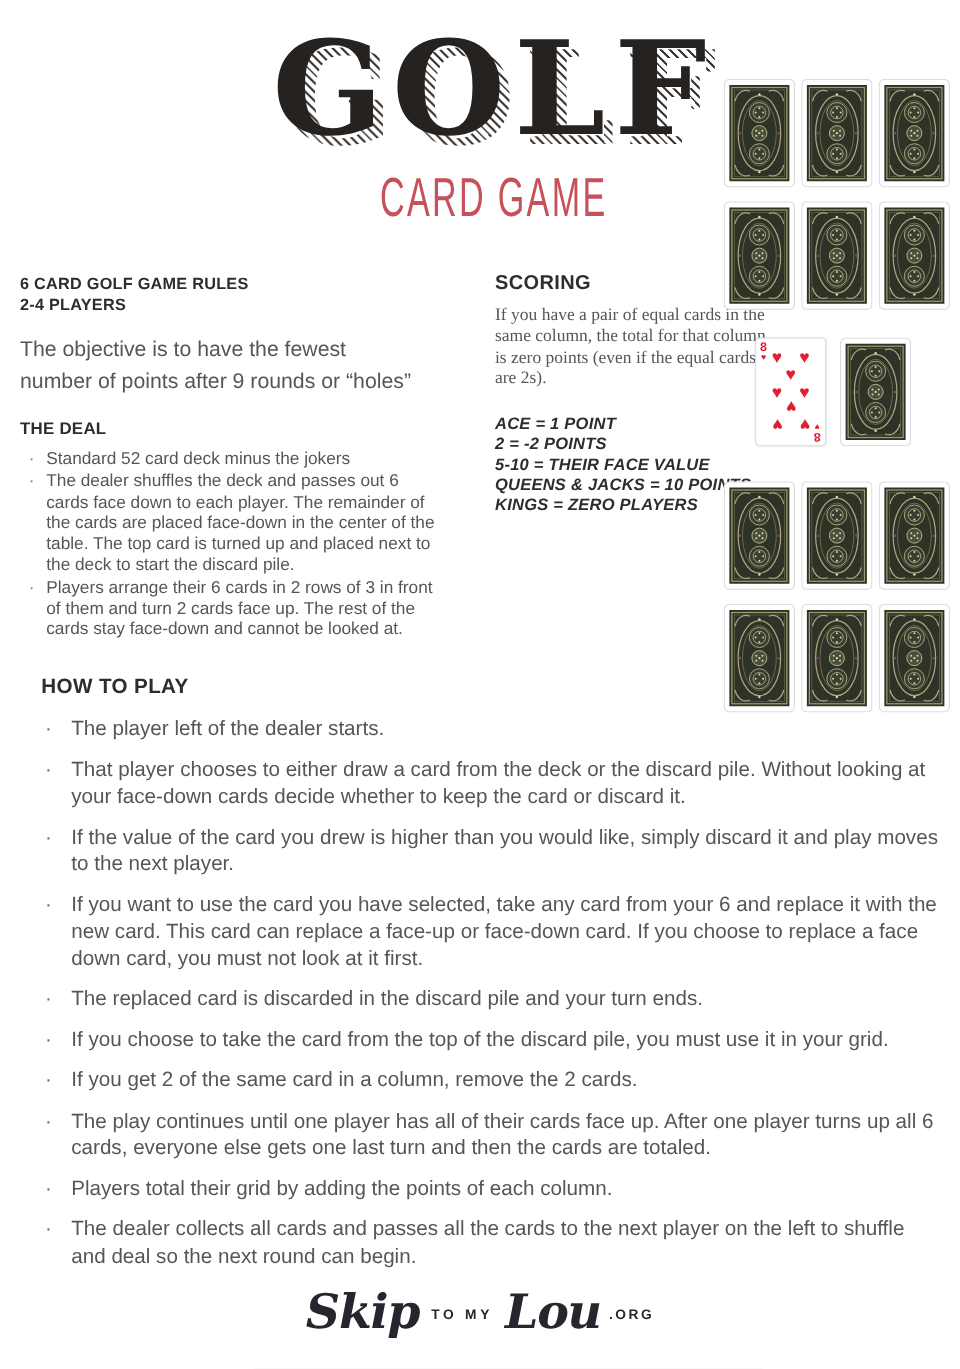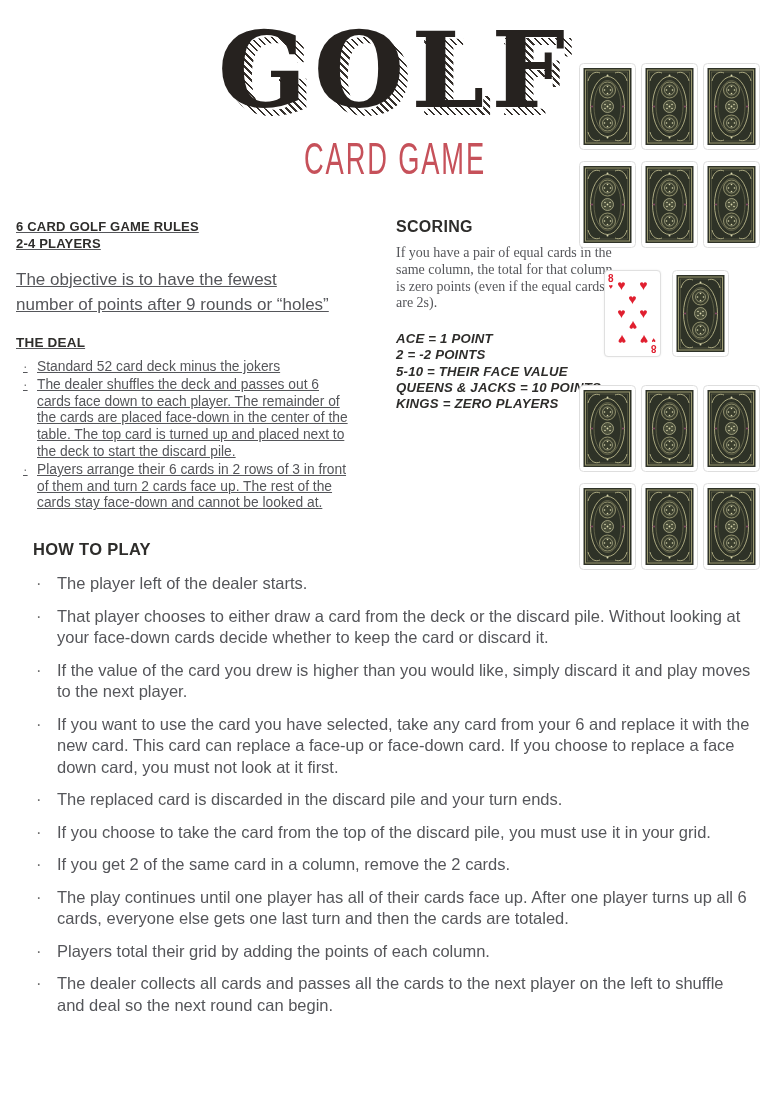--- a/index.html
+++ b/index.html
@@ -21,21 +21,21 @@
     position:absolute; left:8px; top:8px; z-index:0; color:transparent;
     background:repeating-linear-gradient(45deg,#35302c 0px,#35302c 1.6px,#ffffff 1.6px,#ffffff 5px);
     -webkit-background-clip:text; background-clip:text;
   }
   .subtitle {
     margin-top:8px; font-size:44px; font-weight:400; letter-spacing:3px;
     color:var(--accent,#c6515a); transform:scaleX(0.62); transform-origin:50% 50%;
     white-space:nowrap;
   }
   
-  .left-col { position:absolute; left:16px; top:218px; width:333px;text-decoration:underline; }
+  .left-col { position:absolute; left:16px; top:218px; width:333px; }
   .kicker { font-weight:700; font-size:13px; line-height:17px; color:var(--heading,#2e2d2b); white-space:pre-line; letter-spacing:0.2px; }
   .objective { margin-top:15px; font-size:17px; line-height:25px; white-space:pre-line; }
   .section-h { margin-top:18px; font-weight:700; font-size:13.5px; color:var(--heading,#2e2d2b); letter-spacing:0.2px; }
   .deal-list { margin-top:9px; }
   .deal-list .b-item { display:flex; font-size:13.8px; line-height:16.8px; margin-bottom:1px; }
   .deal-list .marker { flex:none; width:21px; padding-left:7px; box-sizing:border-box; color:#7c7c7c; }
   
   .scoring-col { position:absolute; left:356px; top:218px; width:220px;margin-left:40px; }
   .scoring-h { font-weight:700; font-size:16px; color:var(--heading,#2e2d2b); letter-spacing:0.3px; }
   .scoring-p { margin-top:9px; font-size:14px; line-height:16.8px;font-family:Liberation Serif, serif; }
@@ -277,14 +277,20 @@
           <span class="b-text">Players total their grid by adding the points of each column.</span>
         </div>
 
         <div class="b-item">
           <span class="marker">·</span>
           <span class="b-text">The dealer collects all cards and passes all the cards to the next player on the left to shuffle and deal so the next round can begin.</span>
         </div>
       </div>
   </div>
 
+  <div class="footer">
+    <span class="script">Skip</span>
+    <span class="smallcaps">TO MY</span>
+    <span class="script">Lou</span>
+    <span class="org">.ORG</span>
+  </div>
 
 </div>
 
 </body></html>

